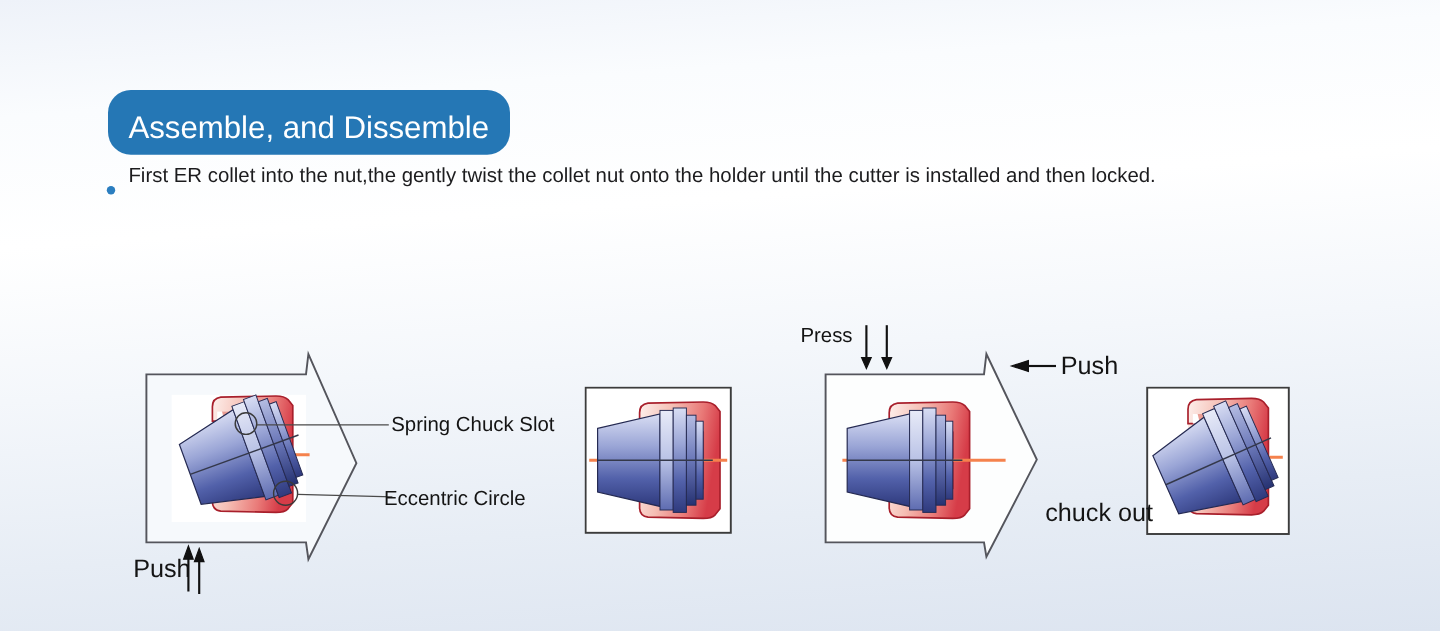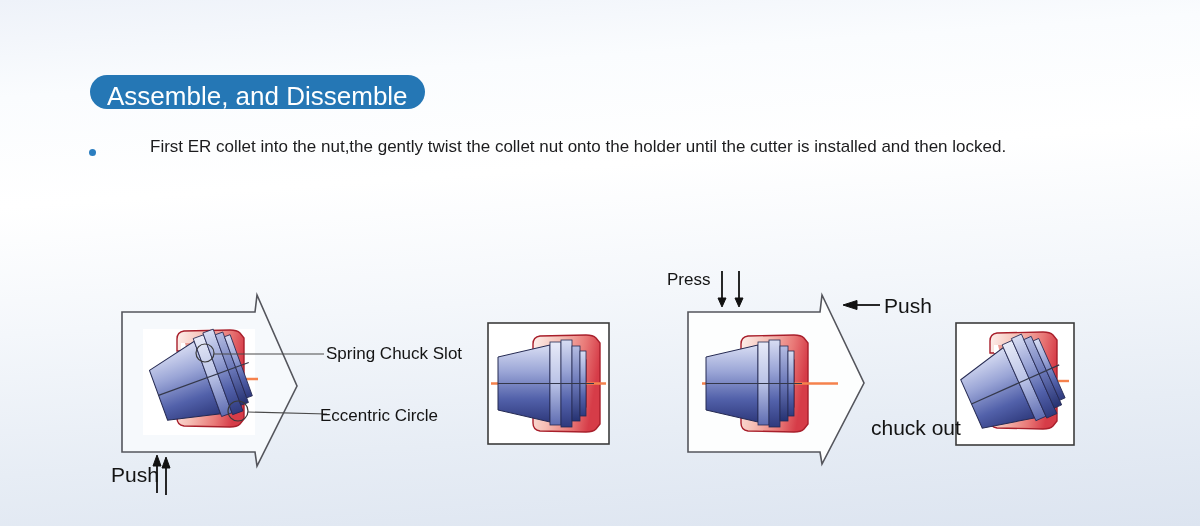--- a/index.html
+++ b/index.html
@@ -3,25 +3,25 @@
 <meta charset="utf-8">
 <style>
   html,body{margin:0;padding:0;}
   body{font-family:"Liberation Sans", sans-serif;}
   .stage{
     position:relative;width:1200px;height:526px;overflow:hidden;
     background:linear-gradient(176deg,#eef2f9 0%,#fafcfe 16%,#ffffff 34%,#f4f7fb 55%,#e7edf5 78%,#dce4f0 100%);
   }
   .title-pill{
     position:absolute;left:90px;top:75px;height:30px;line-height:38px;
-    background:#2577b5;color:#ffffff;font-size:26px;padding:2px 17px;
+    background:#2577b5;color:#ffffff;font-size:26px;padding:12px 17px;
     border-radius:19px;white-space:nowrap;
   }
   .bullets{position:absolute;left:89px;top:132px;width:1048px;}
-  .bullet-row{display:flex;align-items:center;gap:43px;}
+  .bullet-row{display:flex;align-items:flex-end;}
   .bullet-dot{flex:0 0 auto;width:7px;height:7px;border-radius:50%;background:#2b7ec0;margin:10px 11px 0 0;}
   .bullet-text{margin:0;font-size:17px;line-height:30px;color:#1c1c1e;}
   .lbl{position:absolute;color:#141414;font-size:17px;white-space:nowrap;}
   .lbl.big{font-size:21px;}
   svg{position:absolute;display:block;}
 </style>
 </head>
 <body>
 
 <div class="stage">

